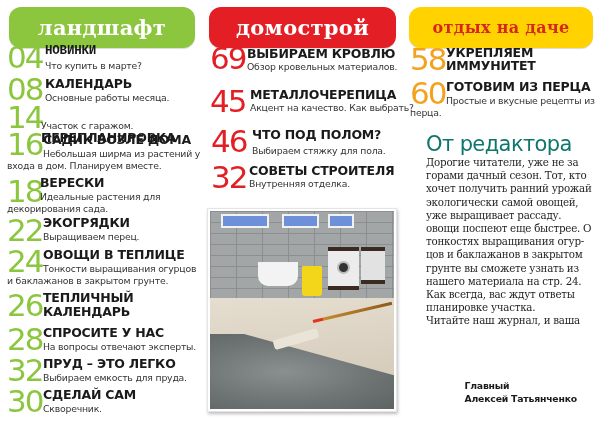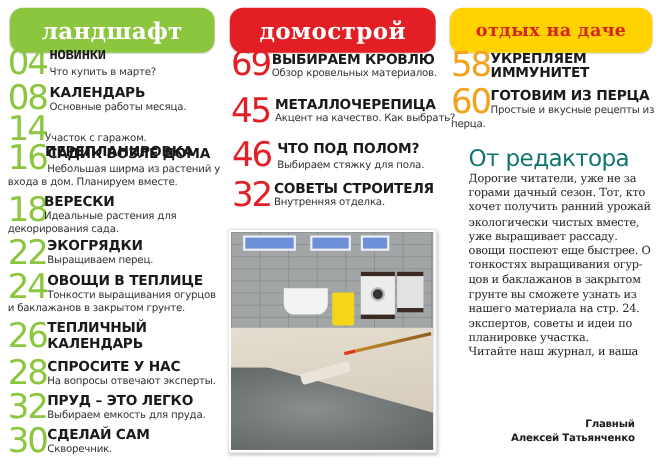--- a/index.html
+++ b/index.html
@@ -73,21 +73,21 @@
     font-family: "DejaVu Sans", sans-serif; font-size: 21px; line-height: 22px;
     color: #0f766e; letter-spacing: -0.6px; white-space: nowrap;
   }
   .editor-body {
     position: absolute; left: 426px; top: 156px; width: 170px;
     font-family: "DejaVu Serif", "Liberation Serif", serif; font-size: 10.3px; line-height: 13.2px;
     color: #1f1f1f; letter-spacing: -0.25px;
   }
   .editor-body p { white-space: nowrap; }
   .editor-sign {
-    position: absolute; right: 23px; top: 379px; text-align: right;
+    position: absolute; right: 23px; top: 379px; 
     font-family: "DejaVu Sans", sans-serif; font-weight: bold; font-size: 9.3px; line-height: 13px; color: #1a1a1a; letter-spacing: -0.2px;
   }
 </style>
 </head>
 <body>
 
 <div class="section-header hdr-green">ландшафт</div>
 <div class="section-header hdr-red">домострой</div>
 <div class="section-header hdr-yellow">отдых на даче</div>
 
@@ -204,27 +204,27 @@
     <span class="sub" style="left:36px;top:17px;">Простые и вкусные рецепты из</span>
     <span class="sub" style="left:0;top:29px;">перца.</span>
   </div>
 </div>
 
 <div class="editor-title">От редактора</div>
 <div class="editor-body">
   <p>Дорогие читатели, уже не за</p>
   <p>горами дачный сезон. Тот, кто</p>
   <p>хочет получить ранний урожай</p>
-  <p>экологически чистых вместе,</p>
+  <p>экологически самой овощей,</p>
   <p>уже выращивает рассаду.</p>
   <p>овощи поспеют еще быстрее. О</p>
   <p>тонкостях выращивания огур-</p>
   <p>цов и баклажанов в закрытом</p>
   <p>грунте вы сможете узнать из</p>
   <p>нашего материала на стр. 24.</p>
-  <p>экспертов, советы и идеи по</p>
+  <p>Как всегда, вас ждут ответы</p>
   <p>планировке участка.</p>
   <p>Читайте наш журнал, и ваша</p>
 </div>
 <div class="editor-sign">
   <div>Главный</div>
   <div>Алексей Татьянченко</div>
 </div>
 
 </body></html>

